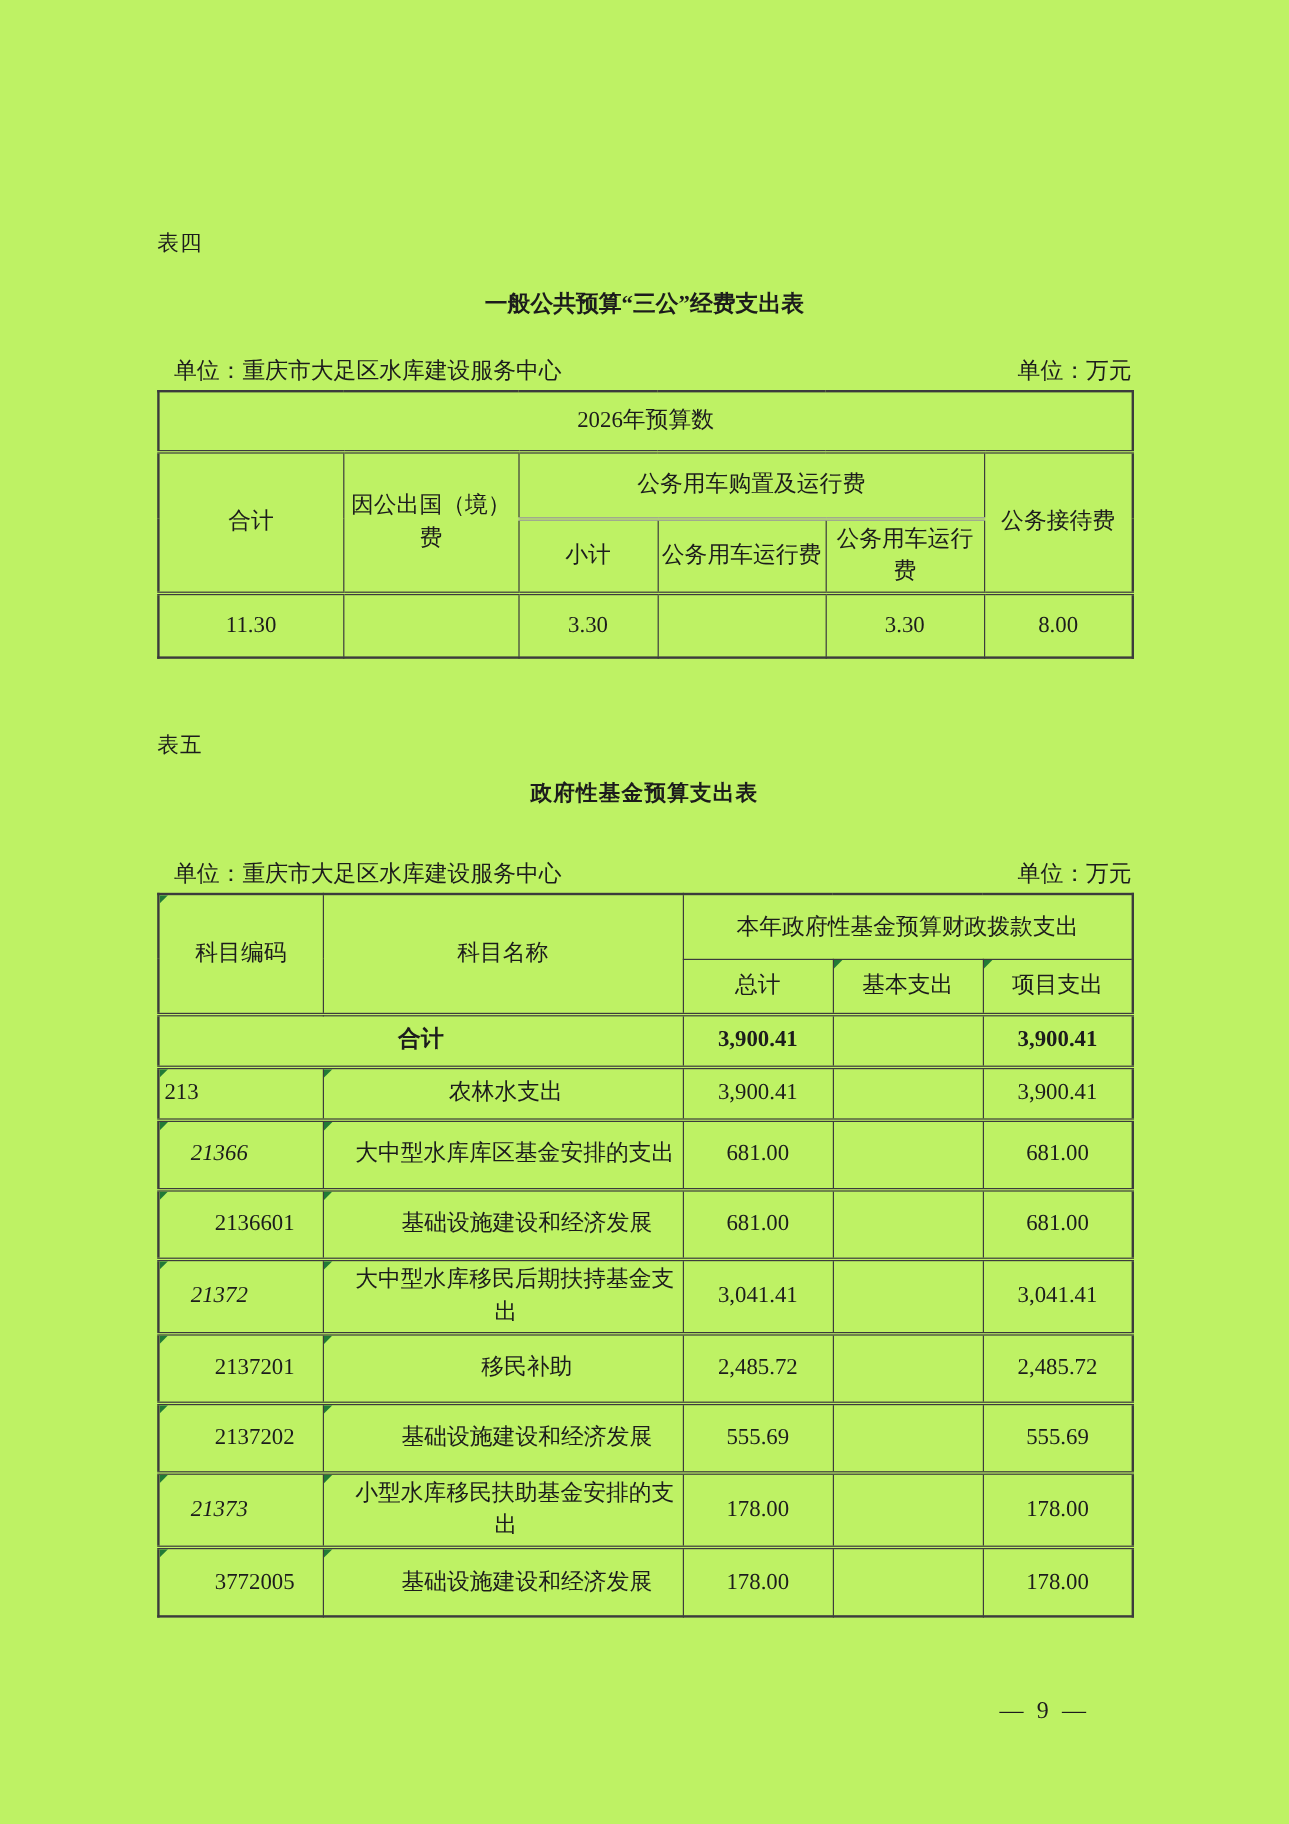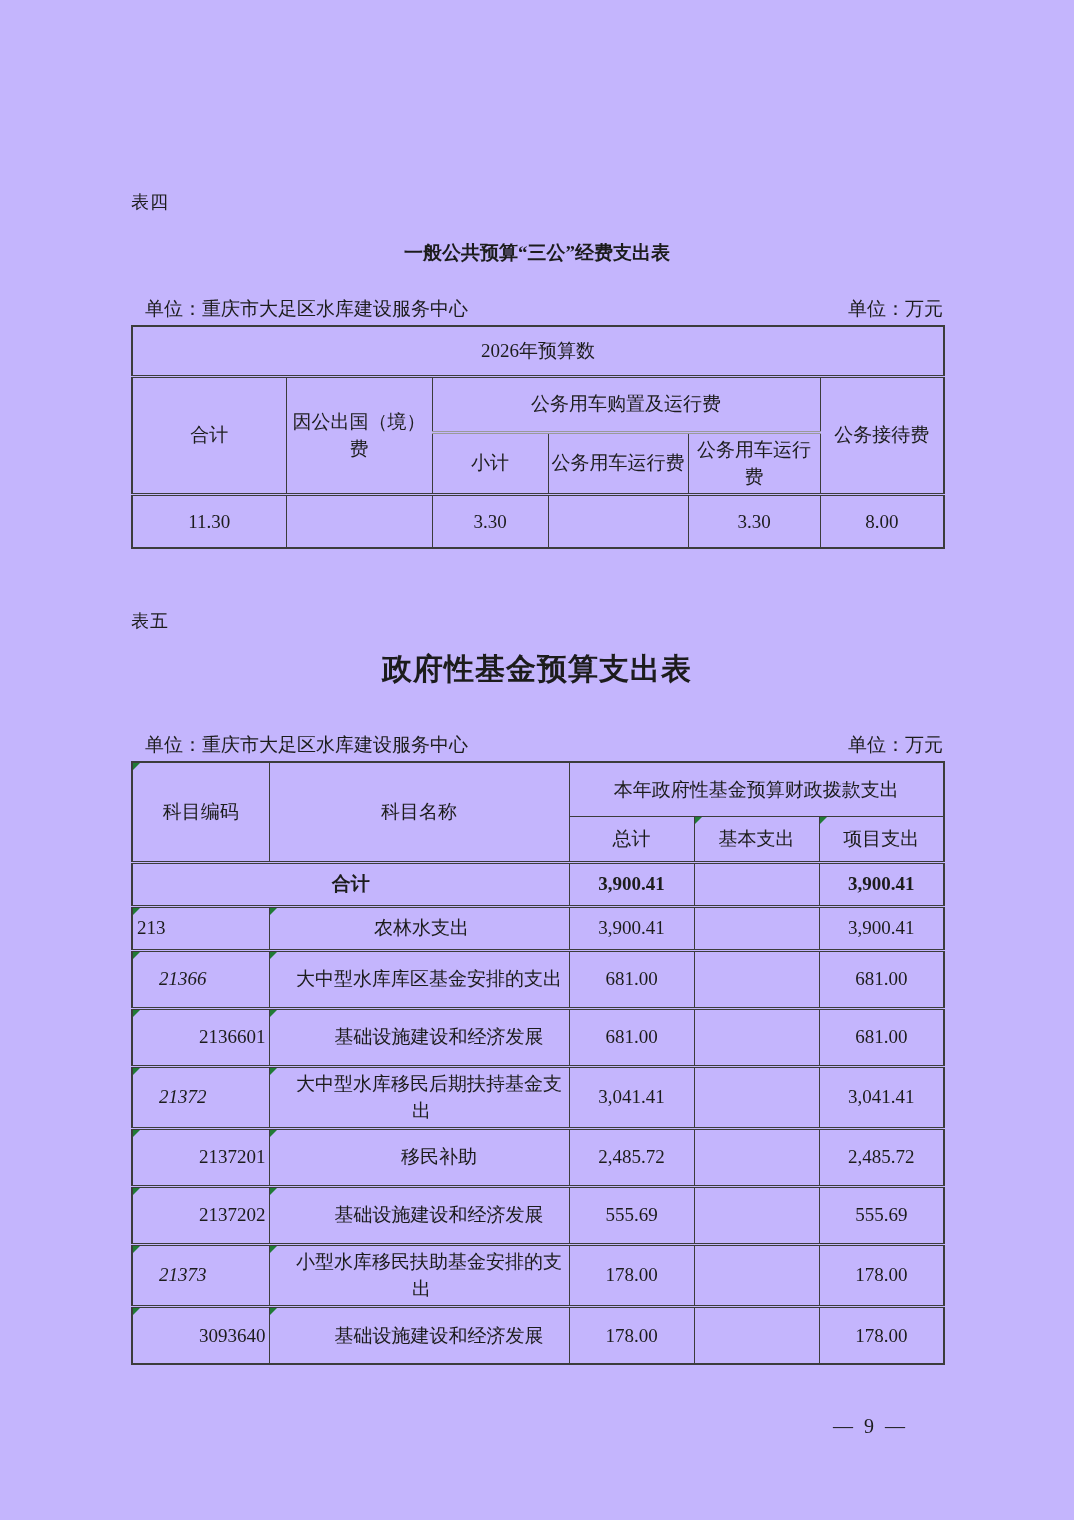--- a/index.html
+++ b/index.html
@@ -1,41 +1,41 @@
 <!DOCTYPE html>
 <html><head>
 <meta charset="utf-8">
 <style>
   html,body{margin:0;padding:0;background:#ffffff;}
   .page{
     width:1074px;height:1520px;position:relative;box-sizing:border-box;
-    padding:190px 131px 0 131px;background:#c4b5fd;
+    padding:190px 131px 0 131px;background:#bef264;
     font-family:"Liberation Serif","DejaVu Serif",serif;color:#1c1c1c;
   }
   .sec-label{font-size:18px;letter-spacing:1px;}
   .sec-label.second{margin-top:60px;}
   .t4-title{font-size:19px;font-weight:bold;text-align:center;margin:26px 0 0 0;}
-  .t5-title{font-size:30px;font-weight:bold;text-align:center;margin:16px 0 0 0;letter-spacing:1px;}
+  .t5-title{font-size:18px;font-weight:bold;text-align:center;margin:16px 0 0 0;letter-spacing:1px;}
   .unit-row{display:flex;justify-content:space-between;font-size:19px;margin:30px 0 3px 14px;}
   .unit-row.second{margin-top:42px;}
   table{border-collapse:collapse;table-layout:fixed;width:100%;border:2px solid #3c3c3c;}
   th,td{
     border:1px solid #3c3c3c;font-weight:normal;font-size:19px;text-align:center;
     vertical-align:middle;padding:2px 3px;position:relative;line-height:1.45;
     overflow:hidden;word-break:break-all;
   }
   tr.dbl>th,tr.dbl>td{border-top:3px double #3c3c3c;}
   tr.dblg>th{border-top:3px double #9a9a9a;}
   tr.h50{height:50px;}tr.h56{height:56px;}tr.h54{height:54px;}
   tr.h46{height:46px;}tr.h44{height:44px;}tr.h58{height:58px;}
   .boldrow td{font-weight:bold;}
   td.code{text-align:left;}
   td.code.lvl1{padding-left:4px;}
   td.code.lvl2{padding-left:26px;font-style:italic;}
-  td.code.lvl3{padding-left:46px;text-align:right;}
+  td.code.lvl3{padding-left:46px;}
   td.name{text-align:center;padding-left:7px;padding-right:2px;}
   td.name.lvl2{text-indent:15px;}
   td.name.lvl3{text-indent:35px;margin-left:27px;}
   .tri{position:absolute;top:0;left:0;width:0;height:0;
        border-top:7px solid #217a36;border-right:7px solid transparent;display:block;}
   .footer-page{position:absolute;top:1415px;right:166px;font-size:20px;letter-spacing:3px;white-space:nowrap;}
 </style>
 </head>
 <body>
 
@@ -161,21 +161,21 @@
         <td>555.69</td>
       </tr>
       <tr class="dbl h58">
         <td class="code lvl2"><i class="tri"></i><span>21373</span></td>
         <td class="name lvl2"><i class="tri"></i><span>小型水库移民扶助基金安排的支出</span></td>
         <td>178.00</td>
         <td></td>
         <td>178.00</td>
       </tr>
       <tr class="dbl h58">
-        <td class="code lvl3"><i class="tri"></i><span>3093640</span></td>
+        <td class="code lvl3"><i class="tri"></i><span>3772005</span></td>
         <td class="name lvl3"><i class="tri"></i><span>基础设施建设和经济发展</span></td>
         <td>178.00</td>
         <td></td>
         <td>178.00</td>
       </tr>
     </tbody>
   </table>
 
   <div class="footer-page">— 9 —</div>
 </div>

